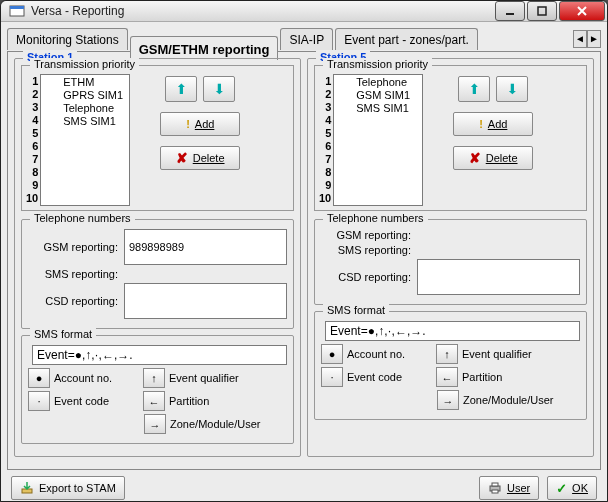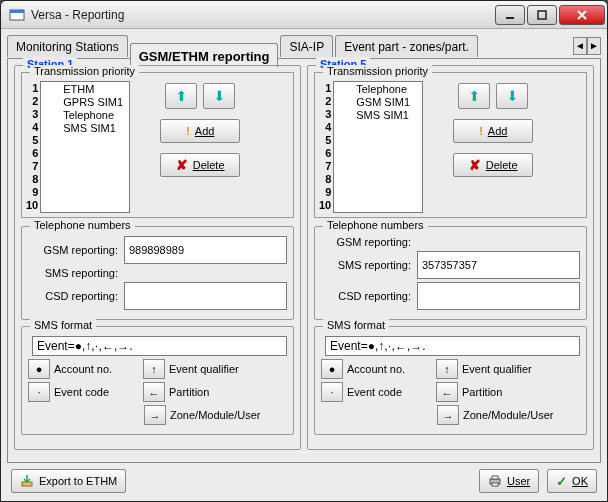--- a/index.html
+++ b/index.html
@@ -33,21 +33,21 @@
   .nums span{ height:13px; display:block;}
   .listbox{ width:90px; height:132px; background:#fff; border:1px solid #7a7a7a; padding:1px 2px; overflow:hidden;}
   .listbox div{ height:13px; line-height:13px; font-weight:normal; font-size:11px; white-space:nowrap;margin-left:20px;}
   .btncol{ display:flex; flex-direction:column; gap:10px; padding-top:2px; align-items:center; width:120px;}
   .arrowrow{display:flex; gap:6px;}
   .btn{ border:1px solid #888; background:linear-gradient(#fefefe,#dcdcdc); padding:3px 8px; border-radius:2px; display:inline-flex; align-items:center; gap:5px; font-size:11px; cursor:default; min-height:24px;}
   .arrowbtn{ width:32px; height:26px; justify-content:center; font-size:14px;}
   .btn .underline{ text-decoration:underline;}
   .phones{ display:flex; align-items:center; gap:6px; margin:3px 0;}
   .phones label{ width:90px;text-align:right;}
-  .phones input{ flex:1; border:1px solid #7a7a7a; padding:2px 4px; background:#fff; font-size:11px; height:28px;}
+  .phones input{ flex:1; border:1px solid #7a7a7a; padding:2px 4px; background:#fff; font-size:11px; height:36px;}
   .smsformat .sfrow{ display:flex; gap:4px; margin:3px 0; align-items:center; flex-wrap:wrap;}
   .sftext{ flex:1 1 100%; border:1px solid #7a7a7a; background:#fff; padding:2px 4px; height:20px; font-size:12px; margin-left:4px;}
   .smallbtn{ width:22px; height:20px; border:1px solid #888; background:linear-gradient(#fefefe,#dcdcdc); display:inline-flex; align-items:center; justify-content:center; font-size:11px;}
   .bottombar{ display:flex; gap:8px; padding:6px 4px 2px 4px; align-items:center;}
   .bottombar .spacer{flex:1;}
   svg{display:block;}
 </style>
 </head>
 <body>
 
@@ -248,21 +248,20 @@
             </div>
           </div>
 
           <div class="group" style="margin-top:8px;">
             <span class="legend">Telephone numbers</span>
             <div class="phones">
                 <label>GSM reporting:</label>
               </div>
             <div class="phones">
                 <label>SMS reporting:</label>
-                <input value="357357357" style="">
               </div>
             <div class="phones">
                 <label>CSD reporting:</label>
                 <input value="" style="">
               </div>
           </div>
 
           <div class="group smsformat" style="margin-top:6px;">
             <span class="legend">SMS format</span>
             <div class="sfrow">
@@ -302,21 +301,21 @@
     </div>
 
     <div class="bottombar">
       <div class="btn">
         <span>
           <svg width="14" height="14">
               <rect x="2" y="8" width="10" height="4" fill="#e2c262" stroke="#8a6d1e"></rect>
               <path d="M7 1 L7 8 M4 5 L7 8 L10 5" stroke="#2a5" fill="none" stroke-width="1.5"></path>
             </svg>
         </span>
-        <span>Export to ETHM</span>
+        <span>Export to STAM</span>
       </div>
       <div class="spacer"></div>
       <div class="btn">
         <span>
           <svg width="14" height="14">
               <rect x="2" y="5" width="10" height="5" fill="#bbb" stroke="#555"></rect>
               <rect x="4" y="2" width="6" height="3" fill="#fff" stroke="#555"></rect>
               <rect x="4" y="9" width="6" height="3" fill="#fff" stroke="#555"></rect>
             </svg>
         </span>

